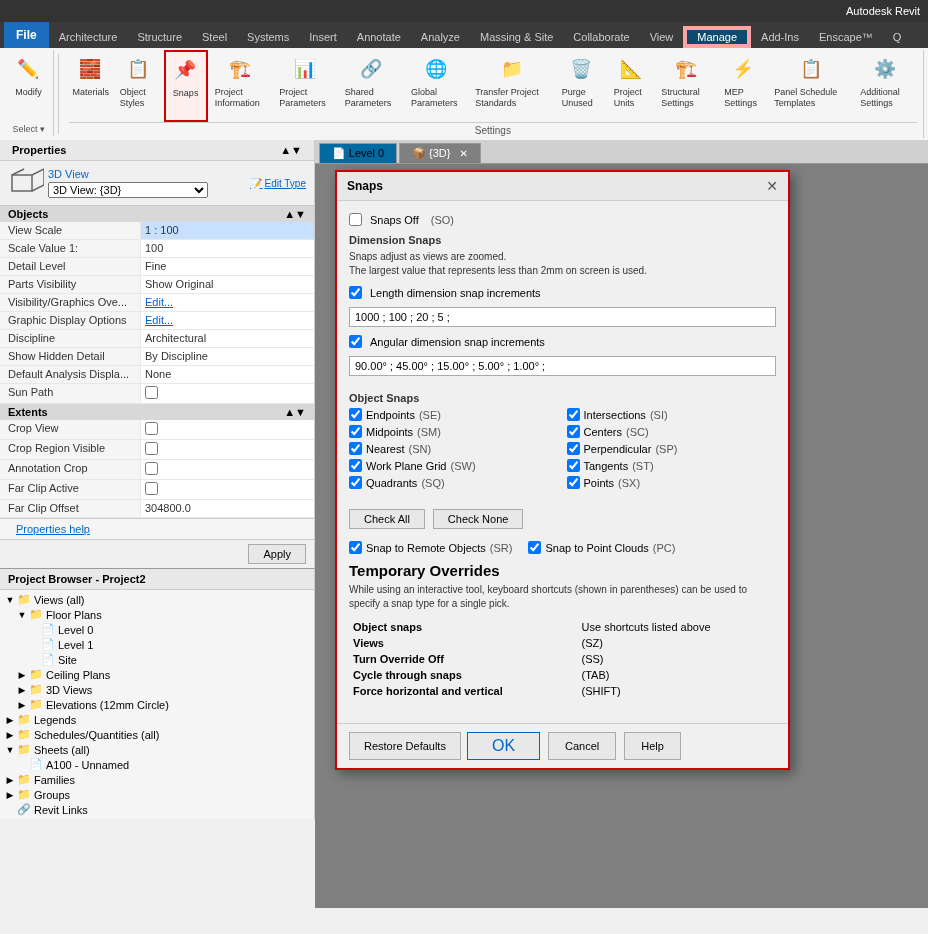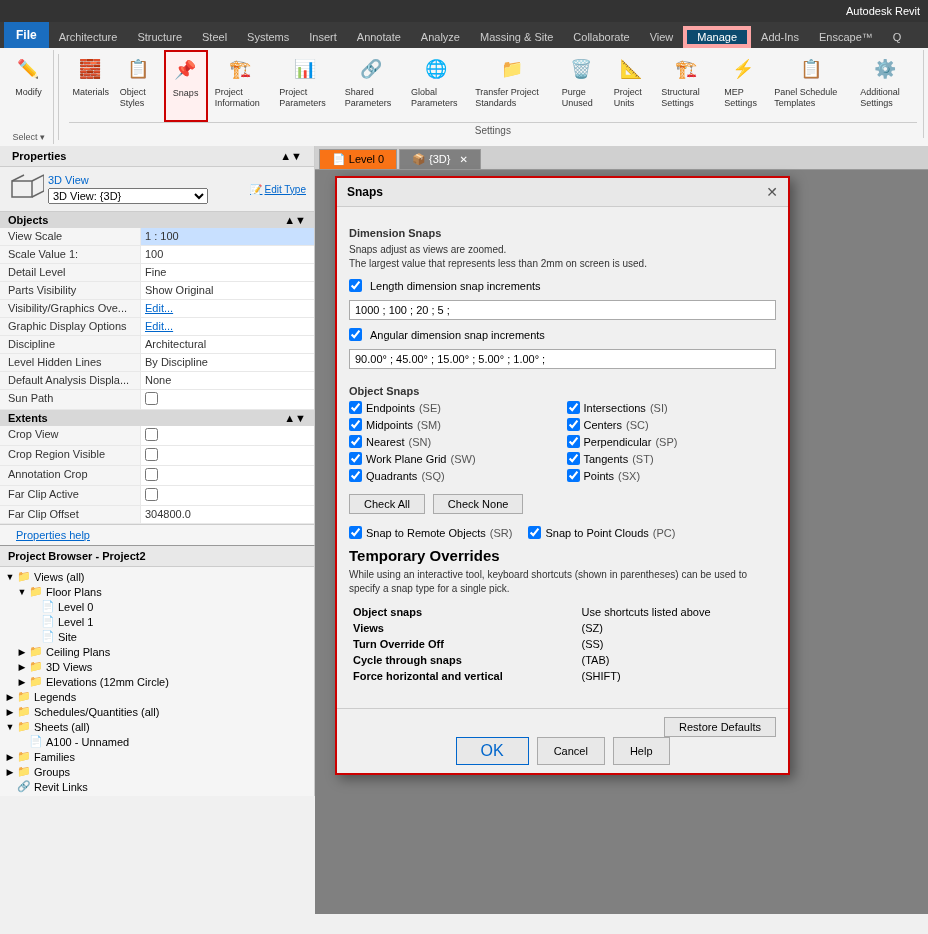--- a/index.html
+++ b/index.html
@@ -6,21 +6,21 @@
     body { font-family: 'Segoe UI', Arial, sans-serif; font-size: 11px; background: #f0f0f0; width: 928px; height: 934px; overflow: hidden; }
 
     
     .title-bar { background: #333; color: #fff; height: 22px; display: flex; align-items: center; padding: 0 8px; font-size: 11px; justify-content: flex-end; }
     .ribbon-tabs { display: flex; background: #3a3a3a; height: 26px; align-items: flex-end; padding-left: 4px; }
     .ribbon-tab { padding: 4px 10px; font-size: 11px; color: #ccc; cursor: pointer; height: 22px; display: flex; align-items: center; background: transparent; border: none; }
     .ribbon-tab.active { background: #f5f5f5; color: #333; }
     .ribbon-tab.highlight { background: #0c4a6e; color: #fff; border: 4px solid #fca5a5; }
     .ribbon-content { display: flex; flex-direction: row; padding: 2px 4px; gap: 2px; background: #f5f5f5; min-height: 90px; align-items: flex-start; }
     .ribbon-group { display: flex; flex-direction: column; align-items: center; border-right: 1px solid #ccc; padding: 0 6px; min-width: 50px; }
-    .ribbon-group-label { font-size: 9px; color: #555; text-align: center; margin-top: 10px; padding-bottom: 2px; }
+    .ribbon-group-label { font-size: 9px; color: #555; text-align: center; margin-top: 2px; padding-bottom: 2px; }
     .ribbon-items { display: flex; flex-direction: row; gap: 2px; align-items: flex-start; flex: 1; }
     .ribbon-btn { display: flex; flex-direction: column; align-items: center; justify-content: flex-start; padding: 2px 4px; cursor: pointer; min-width: 44px; height: 72px; border: 1px solid transparent; font-size: 9px; color: #333; text-align: center; background: transparent; }
     .ribbon-btn.highlighted { border: 2px solid #cc0000; background: #fff0f0; }
     .ribbon-icon { width: 32px; height: 32px; display: flex; align-items: center; justify-content: center; font-size: 18px; margin-bottom: 2px; }
     .ribbon-btn-label { font-size: 9px; line-height: 1.2; text-align: left; }
     .ribbon-separator { width: 1px; background: #ccc; margin: 4px 2px; align-self: stretch; }
     .settings-label { font-size: 10px; color: #555; text-align: center; padding: 2px 0; border-top: 1px solid #ccc; width: 100%; }
 
     
     .main-area { display: flex; height: calc(934px - 22px - 98px - 26px - 20px); }
@@ -53,51 +53,51 @@
     .tree-indent { display: inline-block; }
     .tree-toggle { width: 12px; display: inline-flex; align-items: center; justify-content: center; font-size: 9px; cursor: pointer; }
     .tree-icon { width: 16px; display: inline-flex; align-items: center; justify-content: center; margin-right: 2px; }
     .tree-label { flex: 1; }
 
     
     .content-area { flex: 1; background: #808080; position: relative; overflow: hidden; }
 
     
     .view-tabs { display: flex; background: #d0d0d0; border-bottom: 1px solid #999; height: 24px; align-items: flex-end; padding-left: 4px; }
-    .view-tab { padding: 3px 12px; font-size: 11px; cursor: pointer; background: #f97316; border: 1px solid #999; border-bottom: none; margin-right: 2px; }
+    .view-tab { padding: 3px 12px; font-size: 11px; cursor: pointer; background: #0369a1; border: 1px solid #999; border-bottom: none; margin-right: 2px; }
     .view-tab.active { background: #808080; color: #fff; }
     .view-tab-close { margin-left: 6px; font-size: 10px; cursor: pointer; }
 
     
     .dialog-overlay { position: absolute; top: 0; left: 0; right: 0; bottom: 0; display: flex; align-items: flex-start; justify-content: flex-start; padding: 30px 20px; }
     .dialog { background: #f0f0f0; border: 2px solid #cc0000; width: 455px; box-shadow: 4px 4px 12px rgba(0,0,0,0.4); }
     .dialog-title { background: #e8e8e8; padding: 6px 10px; display: flex; justify-content: space-between; align-items: center; border-bottom: 1px solid #ccc; }
     .dialog-title-text { font-weight: bold; font-size: 12px; }
     .dialog-close { cursor: pointer; font-size: 14px; color: #555; }
     .dialog-body { padding: 12px; }
     .snaps-row { display: flex; align-items: center; margin-bottom: 8px; gap: 8px; }
     .snaps-checkbox { width: 13px; height: 13px; margin: 0; }
     .snaps-label { font-size: 11px; }
     .snaps-shortcut { color: #555; font-size: 11px; margin-left: 4px; }
     .section-title { font-size: 11px; font-weight: bold; margin: 8px 0 4px 0; color: #333; }
     .dim-snap-note { font-size: 10px; color: #333; margin-bottom: 8px; line-height: 1.4; }
     .snap-input { width: 100%; border: 1px solid #aaa; padding: 3px 5px; font-size: 11px; background: #fff; margin-bottom: 8px; }
-    .object-snaps-grid { display: grid; grid-template-columns: 1fr 1fr; gap: 4px 8px; margin-bottom: 12px; }
+    .object-snaps-grid { display: grid; grid-template-columns: 1fr 1fr; gap: 4px 8px; margin-bottom: 20px; }
     .snap-item { display: flex; align-items: center; gap: 4px; }
     .snap-item-label { font-size: 11px; }
     .snap-item-shortcut { color: #555; font-size: 11px; }
     .check-buttons { display: flex; gap: 8px; margin-bottom: 12px; }
     .check-btn { padding: 3px 14px; font-size: 11px; background: #e8e8e8; border: 1px solid #aaa; cursor: pointer; }
     .temp-overrides { margin-top: 8px; }
     .temp-overrides-title { font-size: 15px; font-weight: bold; margin-bottom: 4px; }
     .temp-overrides-note { font-size: 10px; color: #333; margin-bottom: 8px; line-height: 1.4; }
     .overrides-table { width: 100%; border-collapse: collapse; margin-bottom: 12px; }
     .overrides-table td { font-size: 11px; padding: 2px 4px; }
     .overrides-table td:first-child { font-weight: bold; }
-    .dialog-footer { padding: 8px 12px; border-top: 1px solid #ccc; display: flex; flex-direction: column; }
+    .dialog-footer { padding: 8px 12px; border-top: 1px solid #ccc; display: flex; flex-direction: row; gap: 6px; }
     .dialog-footer-top { display: flex; justify-content: flex-end; }
     .restore-btn { padding: 3px 14px; font-size: 11px; background: #e8e8e8; border: 1px solid #aaa; cursor: pointer; }
     .dialog-footer-buttons { display: flex; justify-content: center; gap: 8px; }
     .ok-btn { padding: 4px 24px; font-size: 16px; background: #e8e8e8; border: 1px solid #0066cc; cursor: pointer; color: #0066cc; }
     .cancel-btn { padding: 4px 16px; font-size: 11px; background: #e8e8e8; border: 1px solid #aaa; cursor: pointer; }
     .help-btn { padding: 4px 16px; font-size: 11px; background: #e8e8e8; border: 1px solid #aaa; cursor: pointer; }
 
     .left-panels { width: 315px; display: flex; flex-direction: column; }
 
     .ribbon-file-btn { background: #1a6dbf; color: #fff; padding: 4px 12px; border: none; cursor: pointer; font-size: 12px; font-weight: bold; height: 26px; }
@@ -261,21 +261,21 @@
         </div>
         <div class="prop-row">
           <div class="prop-label">Graphic Display Options</div>
           <div class="prop-value link">Edit...</div>
         </div>
         <div class="prop-row">
           <div class="prop-label">Discipline</div>
           <div class="prop-value">Architectural</div>
         </div>
         <div class="prop-row">
-          <div class="prop-label">Level Hidden Lines</div>
+          <div class="prop-label">Show Hidden Detail</div>
           <div class="prop-value">By Discipline</div>
         </div>
         <div class="prop-row">
           <div class="prop-label">Default Analysis Displa...</div>
           <div class="prop-value">None</div>
         </div>
         <div class="prop-row">
           <div class="prop-label">Sun Path</div>
           <div class="prop-value prop-checkbox"><input type="checkbox" style=""></div>
         </div>
@@ -299,20 +299,23 @@
           <div class="prop-label">Far Clip Active</div>
           <div class="prop-value prop-checkbox"><input type="checkbox" style=""></div>
         </div>
         <div class="prop-row">
           <div class="prop-label">Far Clip Offset</div>
           <div class="prop-value">304800.0</div>
         </div>
       </div>
       <div style="padding: 4px 8px; border-top: 1px solid #ccc;">
         <span class="prop-help">Properties help</span>
+      </div>
+      <div class="prop-apply-row">
+        <button class="apply-btn">Apply</button>
       </div>
     </div>
 
     <div class="project-browser">
       <div class="browser-header">
         <span>Project Browser - Project2</span>
       </div>
       <div class="browser-content">
         <div class="tree-item">
           <span class="tree-indent" style="width:4px"></span>
@@ -424,20 +427,25 @@
     </div>
 
     <div class="dialog-overlay">
       <div class="dialog">
         <div class="dialog-title">
           <span class="dialog-title-text">Snaps</span>
           <span class="dialog-close">✕</span>
         </div>
         <div class="dialog-body">
           
+          <div class="snaps-row">
+            <input type="checkbox" class="snaps-checkbox" style="">
+            <span class="snaps-label">Snaps Off</span>
+            <span class="snaps-shortcut">(SO)</span>
+          </div>
 
           
           <div class="section-title">Dimension Snaps</div>
           <div class="dim-snap-note">
             <span>Snaps adjust as views are zoomed.</span><br>
             <span>The largest value that represents less than 2mm on screen is used.</span>
           </div>
 
           <div class="snaps-row">
             <input type="checkbox" class="snaps-checkbox" checked="" style="">

